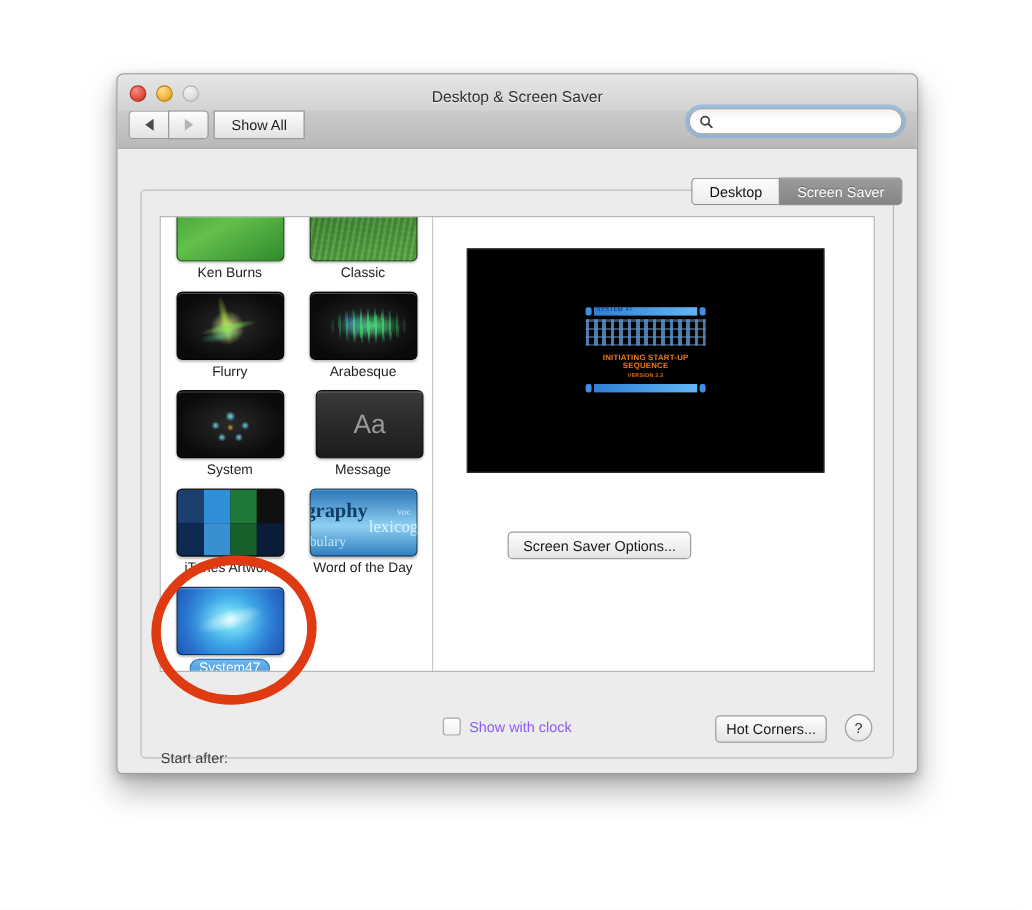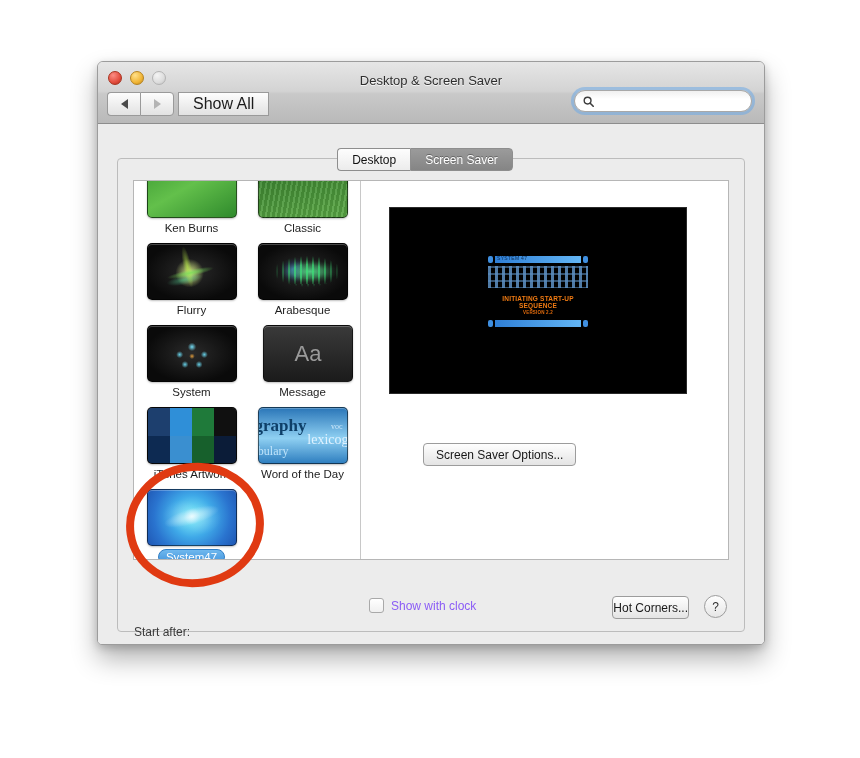--- a/index.html
+++ b/index.html
@@ -54,21 +54,21 @@
   .tri { width: 0; height: 0; border-top: 5px solid transparent; border-bottom: 5px solid transparent; }
   .tri.l { border-right: 7px solid #4a4a4a; }
   .tri.r { border-left: 7px solid #b4b4b4; }
 
   .showall {
     position: absolute; left: 80px; top: 30px;
     height: 22px; padding: 0 14px;
     border-radius: 0;
     background: linear-gradient(to bottom, #fdfdfd, #e2e2e2);
     border: 1px solid #9a9a9a;
-    font-size: 16px; color: #1c1c1c;
+    font-size: 12px; color: #1c1c1c;
     display: flex; align-items: center; text-align: right;
   }
 
   .searchwrap { position: absolute; right: 12px; top: 28px; }
   .searchfield {
     width: 160px; height: 20px;
     border-radius: 11px;
     background: linear-gradient(to bottom, #f0f0f0, #ffffff 40%);
     border: 1px solid #a8a8a8;
     box-shadow: 0 0 0 3px rgba(110,170,230,0.55);
@@ -78,21 +78,21 @@
     border: none; outline: none; background: transparent;
     font-family: "Liberation Sans", sans-serif; font-size: 11px;
     width: 128px; margin-left: 4px; color: #222;
   }
 
   
   .body { position: relative; padding: 0; height: 520px; background: #ececec; }
 
   .tabs {
     position: absolute; left: 0; right: 12px; top: 24px;
-    display: flex; justify-content: center; z-index: 4;
+    display: flex; justify-content: flex-end; z-index: 4;
   }
   .tab {
     height: 21px; padding: 0 14px;
     font-size: 12px;
     display: flex; align-items: center; justify-content: center;
     border: 1px solid #8e8e8e;
   }
   .tab.first { border-radius: 4px 0 0 4px; border-right: none; }
   .tab.last  { border-radius: 0 4px 4px 0; }
   .tab.inactive { background: linear-gradient(to bottom, #fdfdfd, #ececec); color: #111; }
@@ -293,21 +293,21 @@
   .clockrow { position: absolute; left: 236px; top: 5px; display:flex; align-items:center; gap:7px; }
   .cbox {
     width: 13px; height: 13px; border-radius: 3px;
     background: linear-gradient(to bottom,#ffffff,#f0f0f0);
     border: 1px solid #a9a9a9;
   }
   .clockrow .lbl { font-size: 12px; color:#8b5cf6; }
 
   .hotbtn {
     position: absolute; right: 40px; top: 3px;
-    height: 21px; padding: 0 0;
+    height: 21px; padding: 0 8px;
     border-radius: 4px;
     background: linear-gradient(to bottom,#fefefe,#e4e4e4);
     border: 1px solid #9c9c9c;
     font-size: 12px; color:#181818;
     display:flex; align-items:center;
   }
   .helpbtn {
     position: absolute; right: 2px; top: 2px;
     width: 21px; height: 21px; border-radius: 50%;
     background: linear-gradient(to bottom,#fefefe,#e6e6e6);

